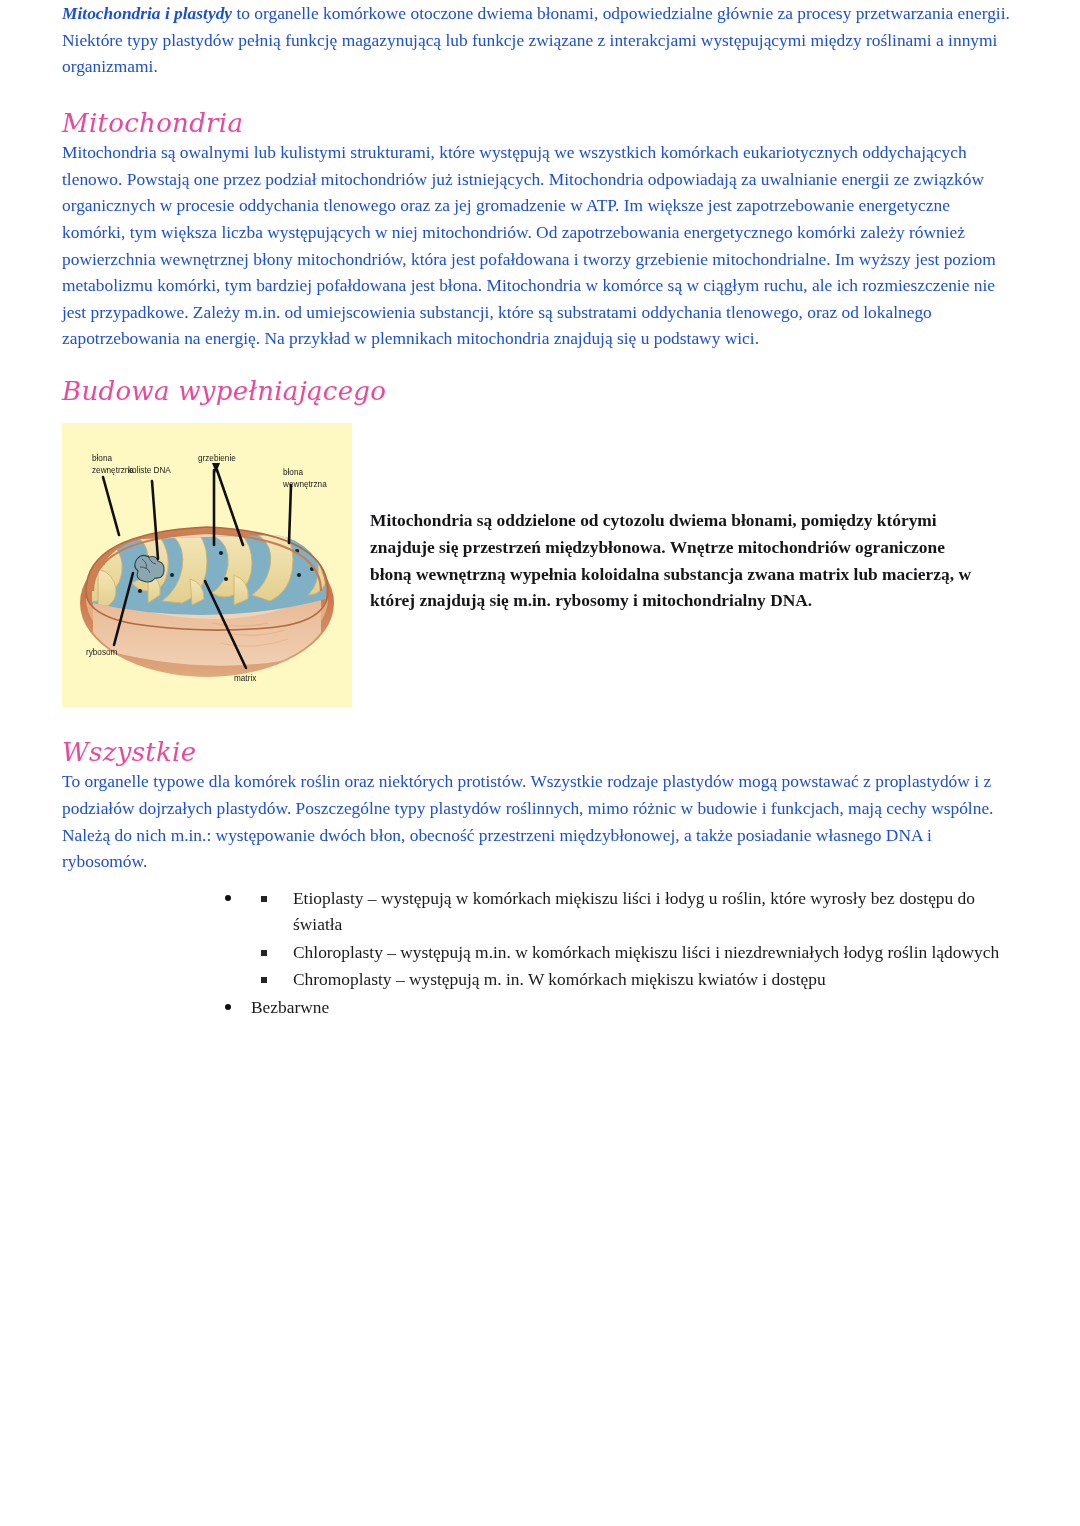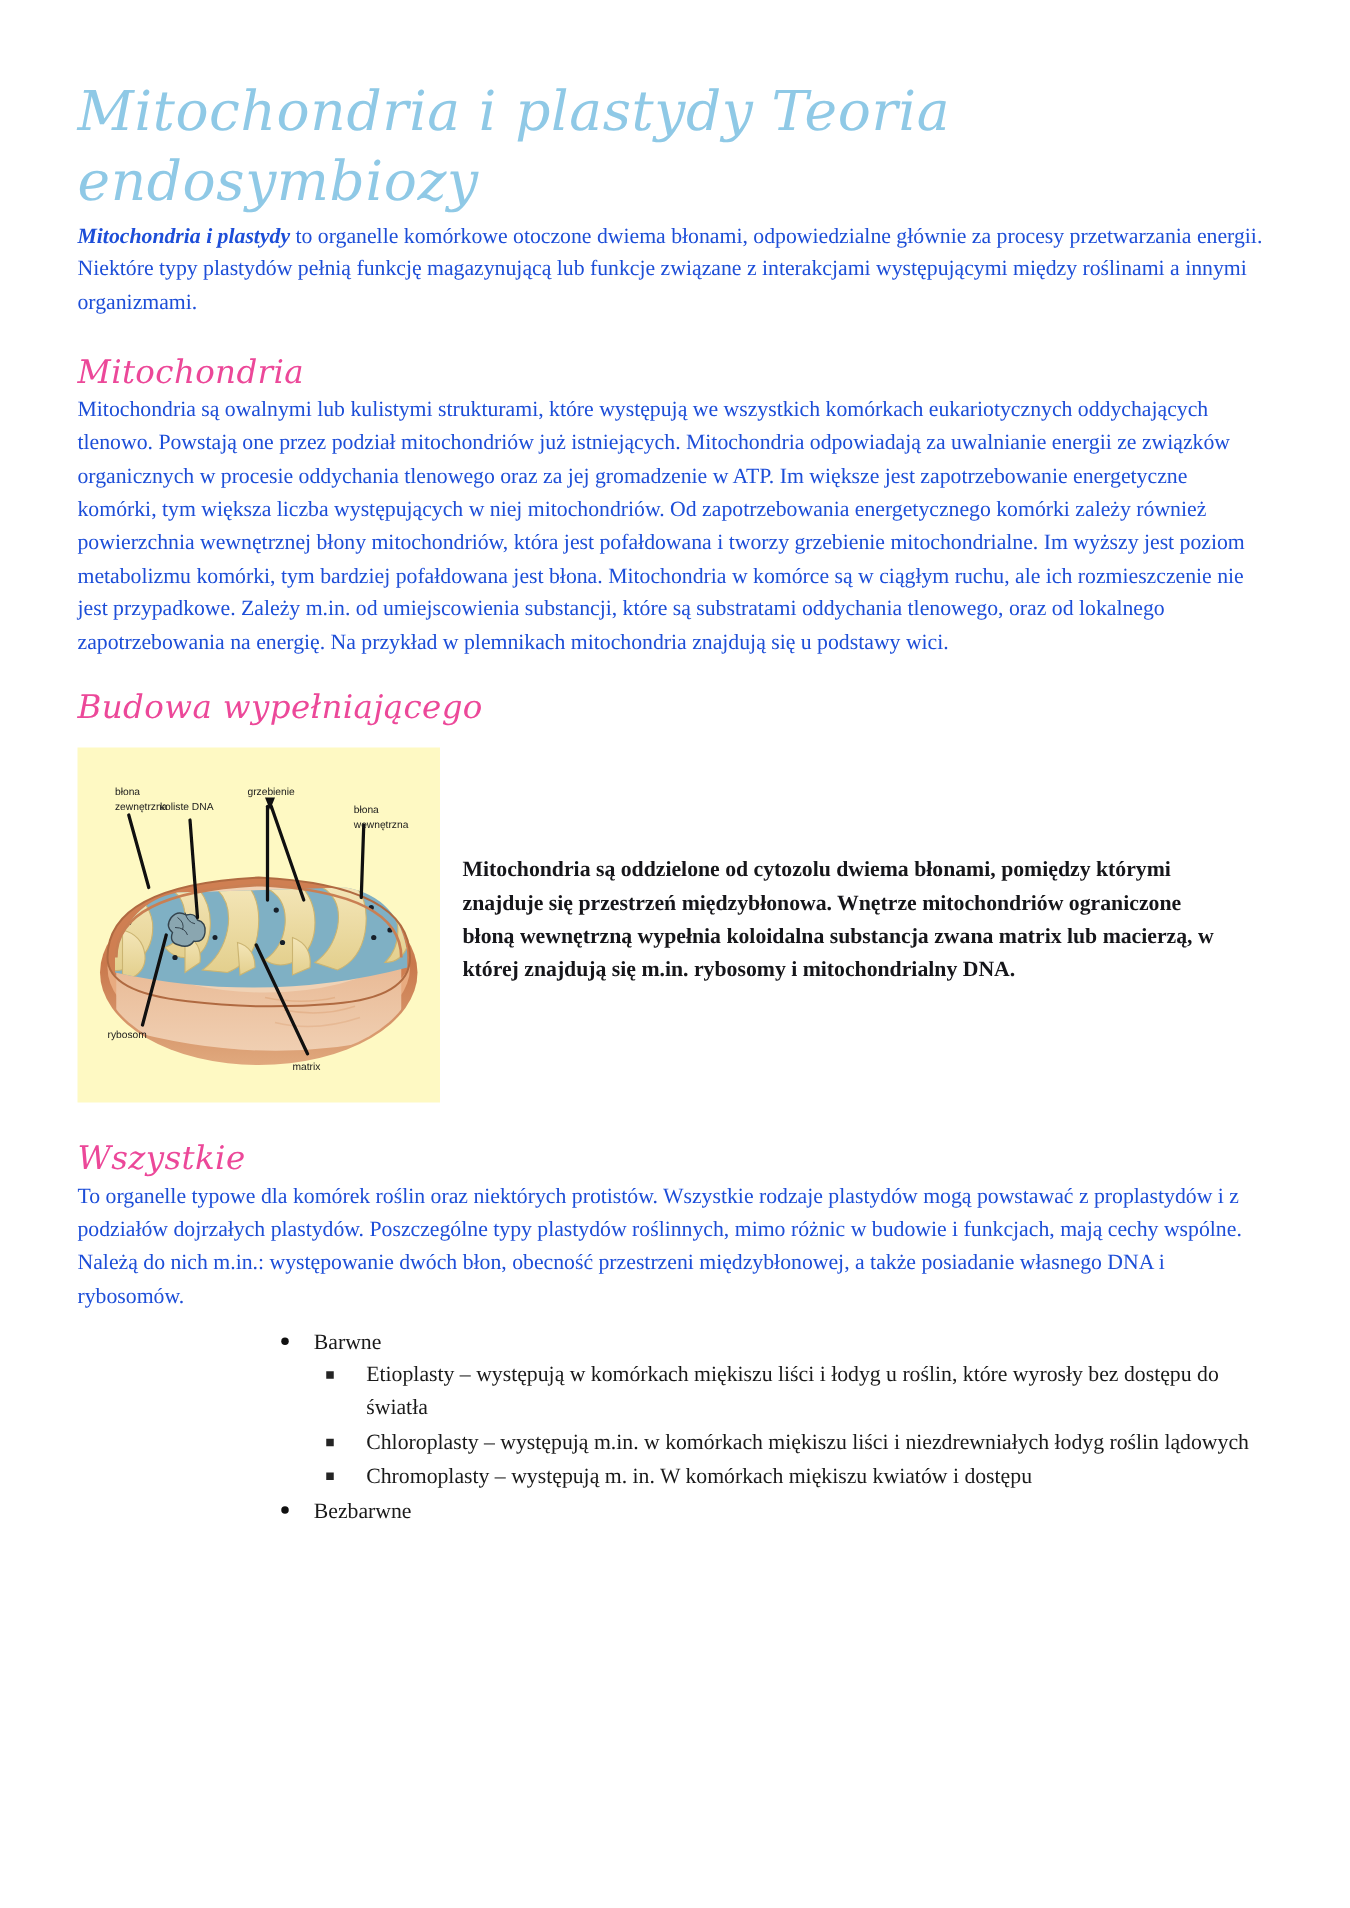--- a/index.html
+++ b/index.html
@@ -148,21 +148,20 @@
     height: 6px;
     background: #242424;
   }
   ul.lvl2 > li .sub-max { display: block; max-width: 800px; }
 </style>
 </head>
 <body>
 
 <div class="page">
 
-  <h1 class="doc-title">Mitochondria i plastydy Teoria endosymbiozy</h1>
 
   <p class="body intro">
     <span class="bold-italic">Mitochondria i plastydy</span><span> to organelle komórkowe otoczone dwiema błonami, odpowiedzialne głównie za procesy przetwarzania energii. Niektóre typy plastydów pełnią funkcję magazynującą lub funkcje związane z interakcjami występującymi między roślinami a innymi organizmami.</span>
   </p>
 
   <h2 class="section-heading sh-mito">Mitochondria</h2>
 
   <p class="body para-mito">Mitochondria są owalnymi lub kulistymi strukturami, które występują we wszystkich komórkach eukariotycznych oddychających tlenowo. Powstają one przez podział mitochondriów już istniejących. Mitochondria odpowiadają za uwalnianie energii ze związków organicznych w procesie oddychania tlenowego oraz za jej gromadzenie w ATP. Im większe jest zapotrzebowanie energetyczne komórki, tym większa liczba występujących w niej mitochondriów. Od zapotrzebowania energetycznego komórki zależy również powierzchnia wewnętrznej błony mitochondriów, która jest pofałdowana i tworzy grzebienie mitochondrialne. Im wyższy jest poziom metabolizmu komórki, tym bardziej pofałdowana jest błona. Mitochondria w komórce są w ciągłym ruchu, ale ich rozmieszczenie nie jest przypadkowe. Zależy m.in. od umiejscowienia substancji, które są substratami oddychania tlenowego, oraz od lokalnego zapotrzebowania na energię. Na przykład w plemnikach mitochondria znajdują się u podstawy wici.</p>
 
   <h2 class="section-heading sh-budowa">Budowa wypełniającego</h2>
@@ -275,21 +274,20 @@
   </div>
 
   <h2 class="section-heading sh-plast">Wszystkie</h2>
 
   <p class="body para-plast">To organelle typowe dla komórek roślin oraz niektórych protistów. Wszystkie rodzaje plastydów mogą powstawać z proplastydów i z podziałów dojrzałych plastydów. Poszczególne typy plastydów roślinnych, mimo różnic w budowie i funkcjach, mają cechy wspólne. Należą do nich m.in.: występowanie dwóch błon, obecność przestrzeni międzybłonowej, a także posiadanie własnego DNA i rybosomów.</p>
 
 
   <ul class="lvl1">
     <li>
       <span class="bullet-disc"></span>
-      <span class="itemtext">Barwne</span>
       <ul class="lvl2">
         <li>
           <span class="bullet-sq"></span>
           <span class="sub-max">Etioplasty – występują w komórkach miękiszu liści i łodyg u roślin, które wyrosły bez dostępu do światła</span>
         </li>
         <li>
           <span class="bullet-sq"></span>
           <span class="sub-max">Chloroplasty – występują m.in. w komórkach miękiszu liści i niezdrewniałych łodyg roślin lądowych</span>
         </li>
         <li>

